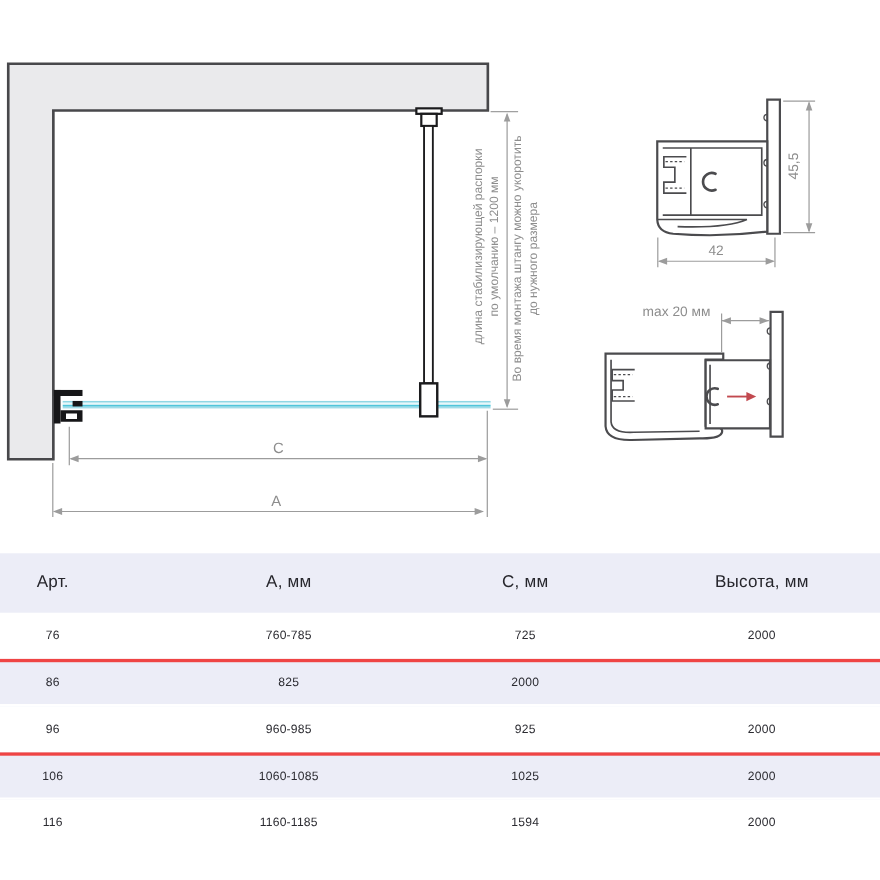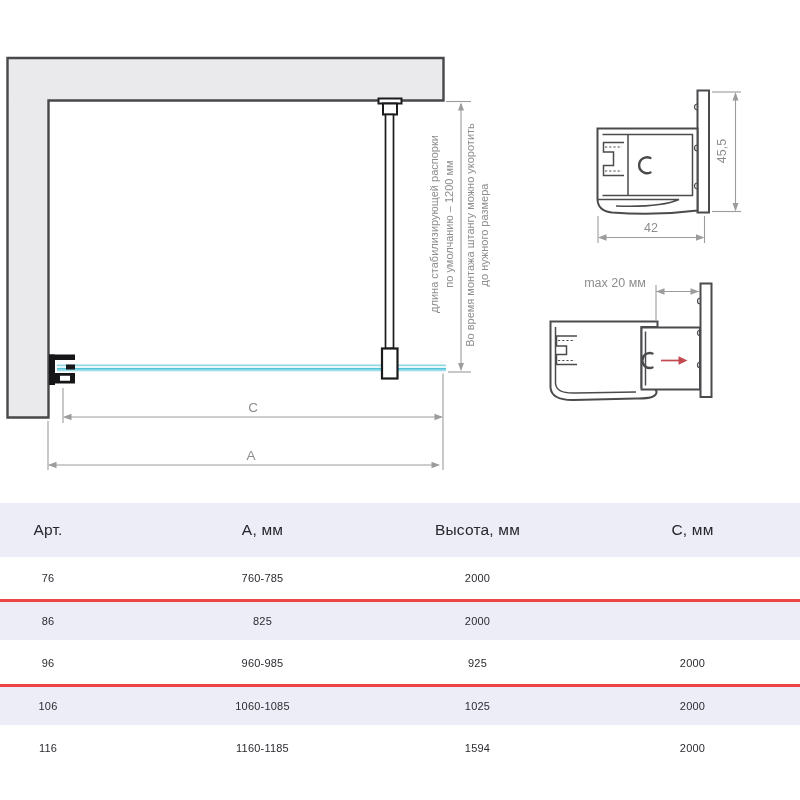--- a/index.html
+++ b/index.html
@@ -146,27 +146,28 @@
       <path d="M699,291.5 l-8.5,-3.2 v6.4 z" fill="#9c9c9c" stroke="none"></path>
     </g>
     <text x="615" y="287" font-size="12.5" fill="#8d8d8d" text-anchor="middle">max 20 мм</text>
   </svg>
 
   
   <div class="size-table">
     <div class="trow thead">
       <div class="tcell c1">Арт.</div>
       <div class="tcell">А, мм</div>
+      <div class="tcell">С, мм</div>
       <div class="tcell">Высота, мм</div>
-      <div class="tcell">С, мм</div>
     </div>
 
     <div class="trow">
       <div class="tcell c1">76</div>
       <div class="tcell">760-785</div>
+      <div class="tcell">725</div>
       <div class="tcell">2000</div>
     </div>
 
     <div class="trow alt">
       <div class="tcell c1">86</div>
       <div class="tcell">825</div>
       <div class="tcell">2000</div>
     </div>
 
     <div class="trow">

